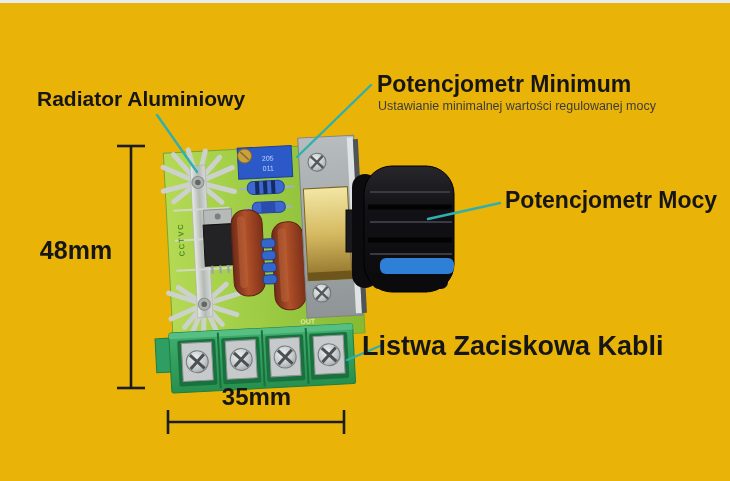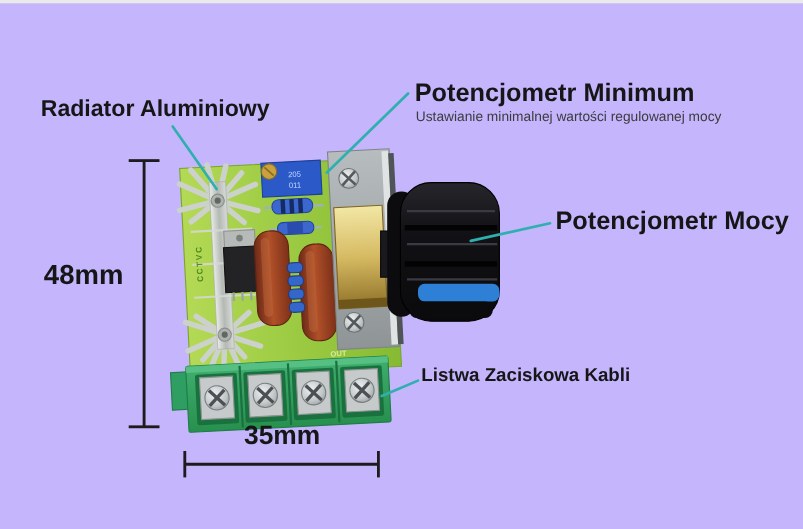--- a/index.html
+++ b/index.html
@@ -1,27 +1,27 @@
 <!DOCTYPE html>
 <html><head>
 <meta charset="utf-8">
 <style>
   html,body{margin:0;padding:0;background:#fff;}
   #stage{
-    position:relative;width:730px;height:481px;background:#c4b5fd;
+    position:relative;width:730px;height:481px;background:#eab308;
     font-family:"Liberation Sans",sans-serif;overflow:hidden;
   }
   #topbar{position:absolute;left:0;top:0;width:730px;height:3px;background:#eaeaea;}
   .lbl{position:absolute;color:#161616;white-space:nowrap;line-height:1.1;}
   .bold{font-weight:700;}
   .lbl-radiator{left:37px;top:87px;font-size:21px;}
   .lbl-min-title{left:377px;top:72px;font-size:23px;}
   .lbl-min-sub{left:378px;top:100px;font-size:12.5px;color:#3c3c3c;font-weight:400;}
   .lbl-mocy{left:505px;top:188px;font-size:23px;}
-  .lbl-listwa{left:383px;top:332px;font-size:17px;}
+  .lbl-listwa{left:362px;top:332px;font-size:27px;}
   .lbl-48{left:28px;top:237px;width:96px;text-align:center;font-size:25px;}
   .lbl-35{left:168px;top:384px;width:177px;text-align:center;font-size:24px;}
   svg{position:absolute;left:0;top:0;}
   svg text{font-family:"Liberation Sans",sans-serif;}
 </style>
 </head>
 <body>
 
 <div id="stage">
   <div id="topbar"></div>

